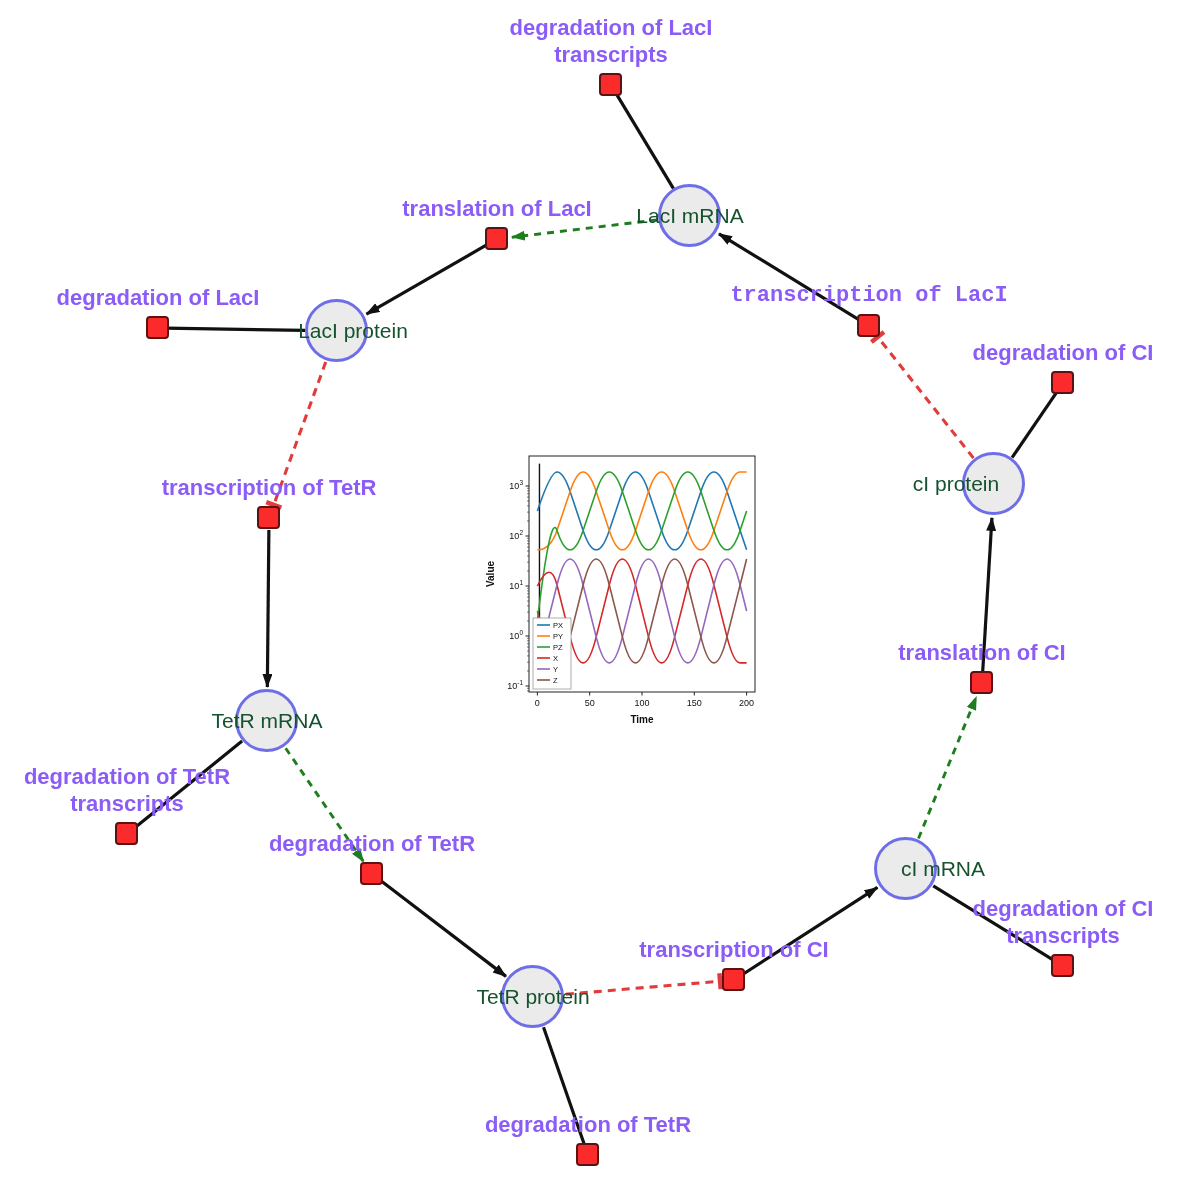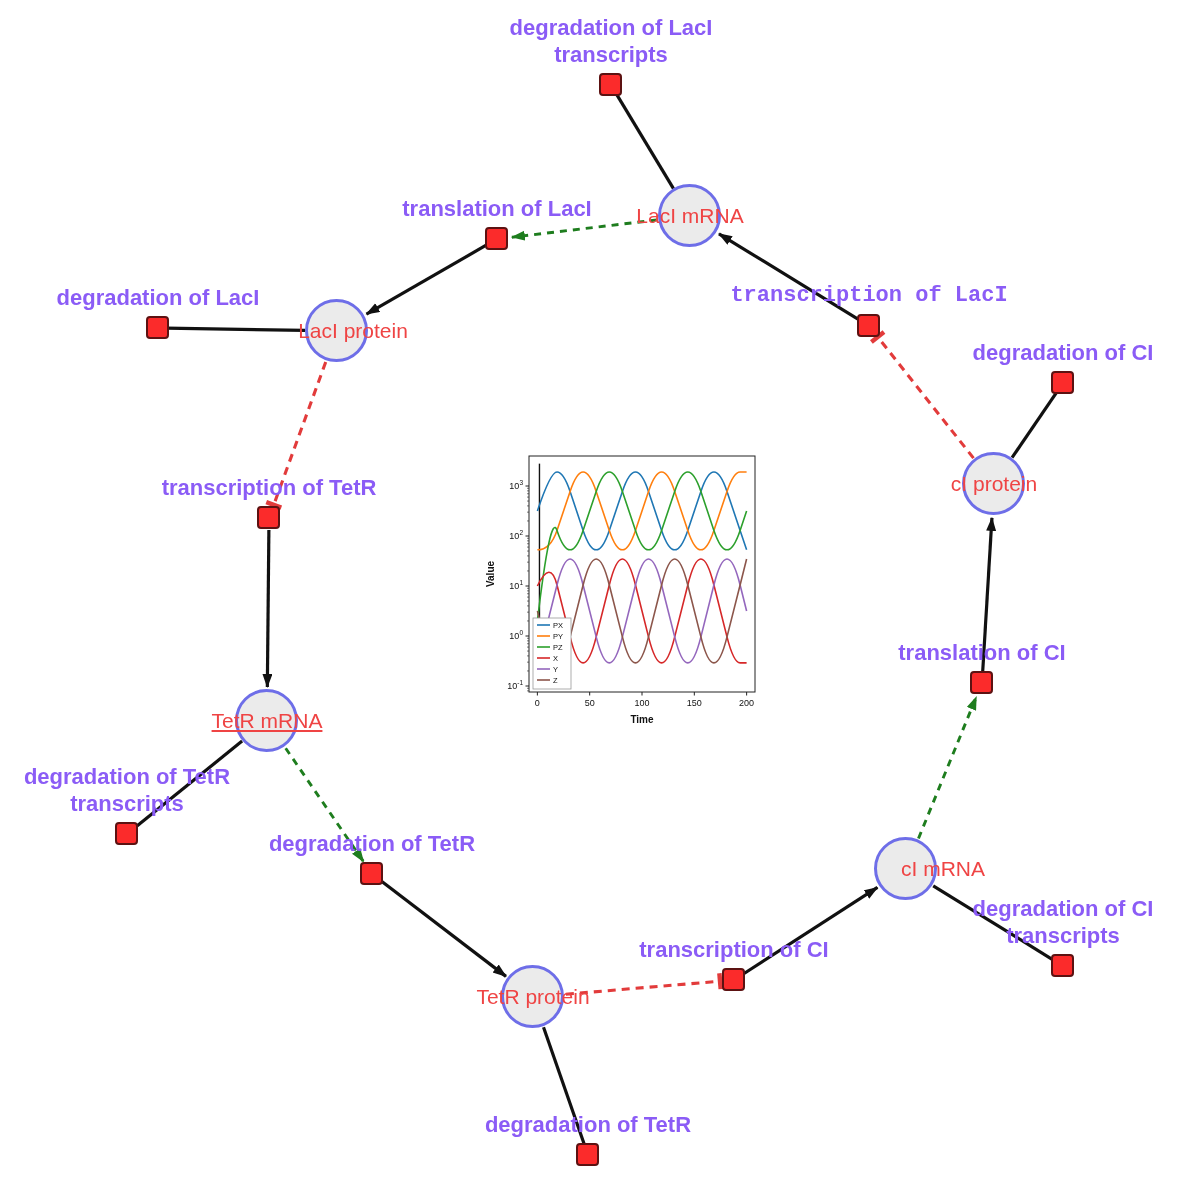--- a/index.html
+++ b/index.html
@@ -7,21 +7,21 @@
     position:relative;width:1189px;height:1200px;background:#ffffff;
     font-family:"Liberation Sans",sans-serif;overflow:hidden;
   }
   #edges-svg{position:absolute;left:0;top:0;z-index:1;}
   .species-node{
     position:absolute;width:57px;height:57px;border-radius:50%;
     background:#ebebeb;border:3.5px solid #6e6ee8;box-sizing:content-box;z-index:2;
   }
   .species-label{
     position:absolute;transform:translate(-50%,-50%);white-space:nowrap;
-    font-size:21px;color:#ef4444;z-index:4;font-weight:400;
+    font-size:21px;color:#14532d;z-index:4;font-weight:400;
   }
   .reaction-node{
     position:absolute;width:19px;height:19px;border-radius:4px;
     background:#fb2b2b;border:2.5px solid #5c1212;box-sizing:content-box;z-index:3;
   }
   .reaction-label{
     position:absolute;transform:translate(-50%,-100%);white-space:nowrap;
     font-size:22px;font-weight:700;color:#8b5cf6;text-align:center;line-height:1.22;z-index:4;
   }
   .inset-chart{
@@ -66,27 +66,27 @@
         <line x1="973.5251948684536" y1="458.1198463137253" x2="877.6862809648985" y2="336.9794591396317" stroke="#e23b3b" stroke-width="3.1" stroke-dasharray="8 6" marker-end="url(#tee-red)"></line>
       </g>
   </svg>
 
   <div id="node-layer">
       <div class="species-node" style="left: 658px; top: 184px;"></div>
       <div class="species-label" style="left: 690px; top: 216px;">LacI mRNA</div>
       <div class="species-node" style="left: 305px; top: 299px;"></div>
       <div class="species-label" style="left: 353px; top: 331px;">LacI protein</div>
       <div class="species-node" style="left: 235px; top: 689px;"></div>
-      <div class="species-label" style="left: 267px; top: 721px; text-decoration: underline;">TetR mRNA</div>
+      <div class="species-label" style="left: 267px; top: 721px;">TetR mRNA</div>
       <div class="species-node" style="left: 501px; top: 965px;"></div>
       <div class="species-label" style="left: 533px; top: 997px;">TetR protein</div>
       <div class="species-node" style="left: 874px; top: 837px;"></div>
       <div class="species-label" style="left: 906px; top: 869px; margin-left: 37px;">cI mRNA</div>
       <div class="species-node" style="left: 962px; top: 452px;"></div>
-      <div class="species-label" style="left: 994px; top: 484px;">cI protein</div>
+      <div class="species-label" style="left: 956px; top: 484px;">cI protein</div>
       <div class="reaction-node" style="left: 599px; top: 73px;"></div>
       <div class="reaction-label" style="left: 611px; top: 69px;">
         <div>degradation of LacI</div>
         <div>transcripts</div>
       </div>
       <div class="reaction-node" style="left: 485px; top: 227px;"></div>
       <div class="reaction-label" style="left: 497px; top: 223px;">
         <div>translation of LacI</div>
       </div>
       <div class="reaction-node" style="left: 857px; top: 314px;"></div>

